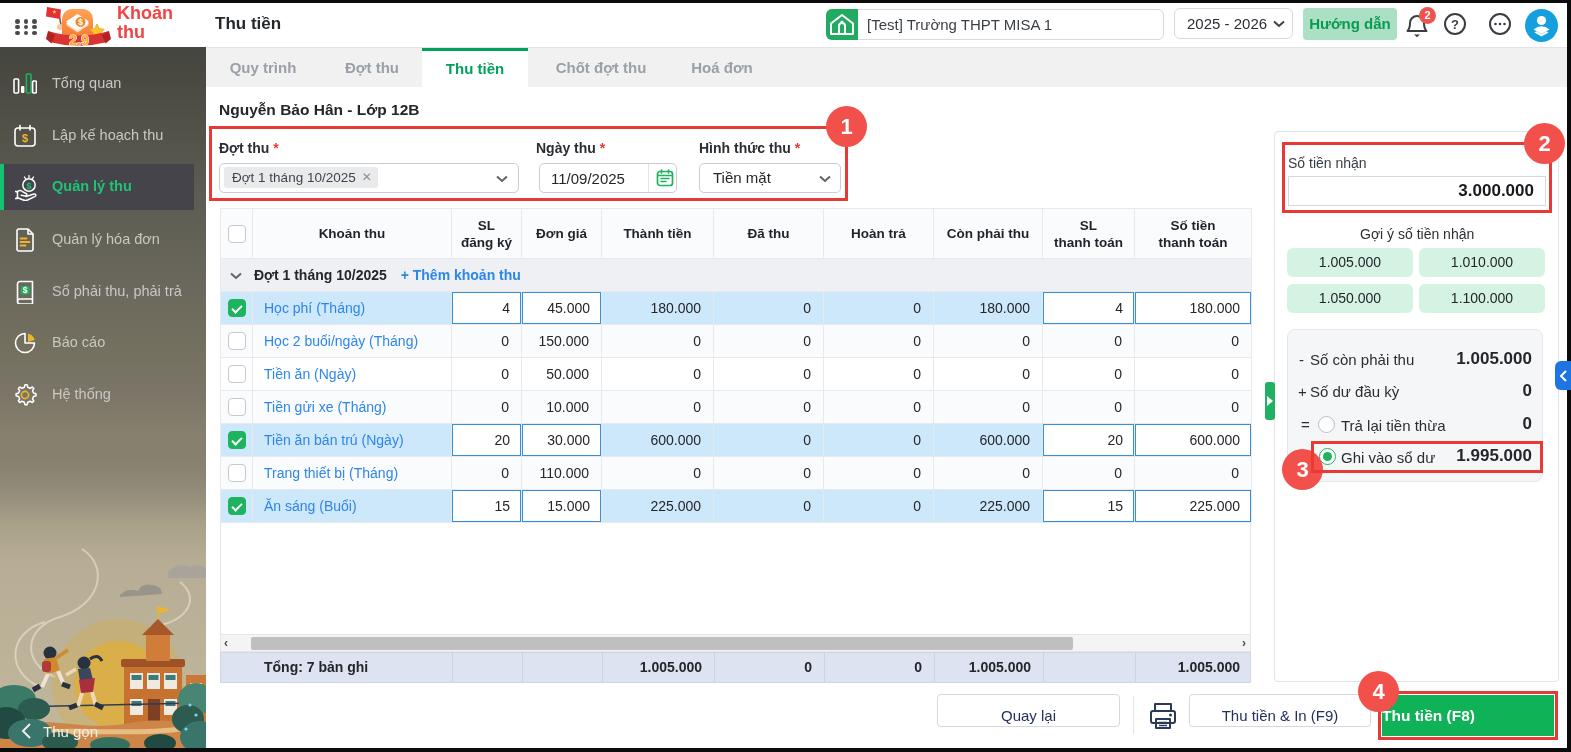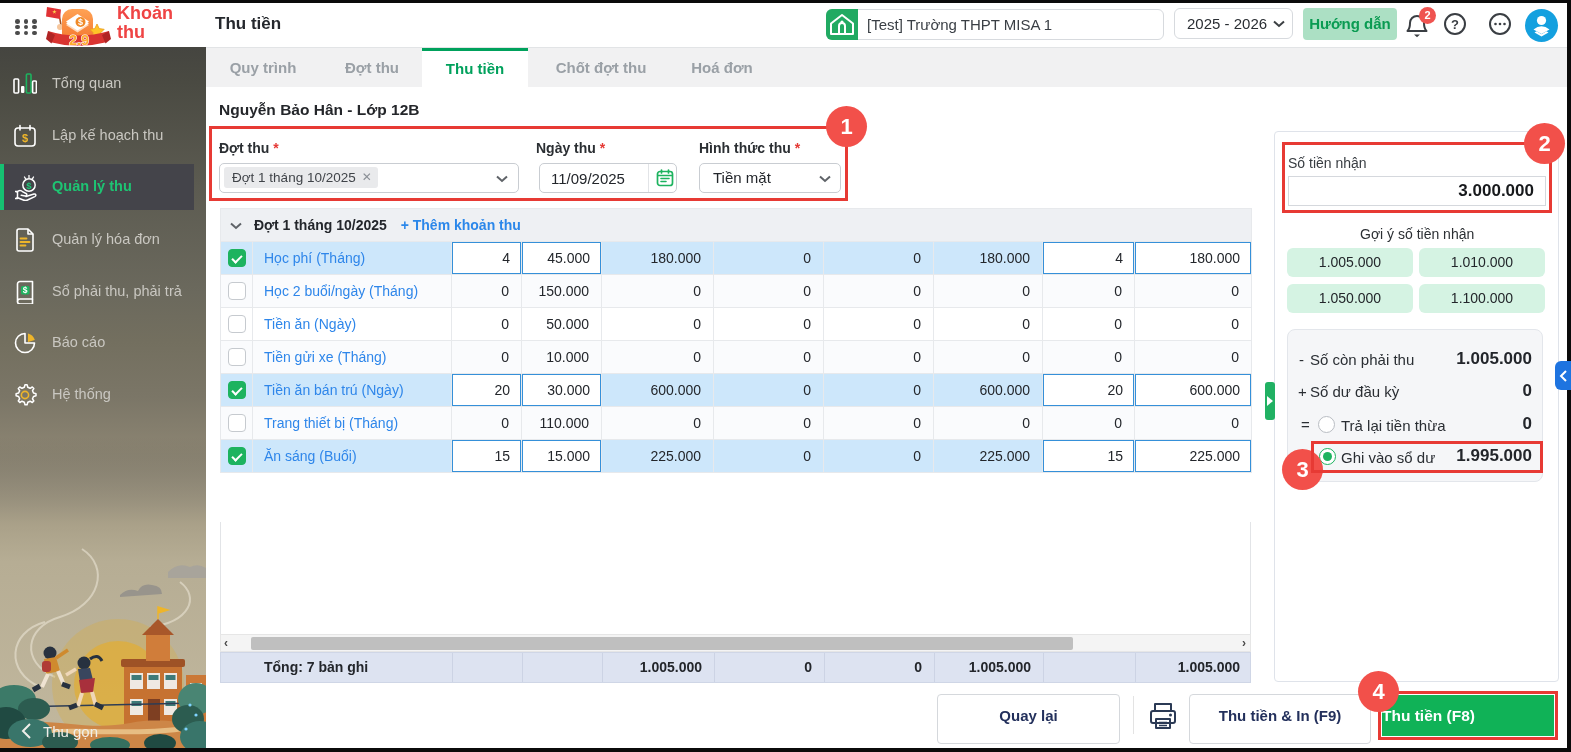--- a/index.html
+++ b/index.html
@@ -67,21 +67,21 @@
 #totrow{position:absolute;left:220px;top:652px;width:1031px;height:31px;background:#dde3f1;border:1px solid #cfd6e6;font-weight:bold}
 .totcell{position:absolute;top:0;height:29px;line-height:29px}
 
 #panel{position:absolute;left:1274px;top:131px;width:285px;height:551px;background:#fff;border:1px solid #dfe3ea;border-radius:4px}
 .sug{position:absolute;width:126px;height:29px;background:#d5f3e3;border-radius:6px;text-align:center;line-height:29px;font-size:14px;color:#23262b}
 #sumbox{position:absolute;left:1287px;top:329px;width:256px;height:153px;background:#f5f6f8;border:1px solid #e3e6eb;border-radius:8px}
 .srow{position:absolute;left:0;width:256px;height:20px;font-size:15px;color:#2a2e33}
 .sval{position:absolute;right:11px;top:-2px;font-size:17px;font-weight:bold;color:#111}
 .radio{position:absolute;width:17px;height:17px;border-radius:50%;background:#fff;border:1.5px solid #b9bdc3}
 
-.fbtn{position:absolute;top:694px;height:50px;background:#fff;border:1px solid #d5d8dc;border-radius:4px;font-size:15px;font-weight:bold;color:#23305c;text-align:center;line-height:41px}
+.fbtn{position:absolute;top:694px;height:33px;background:#fff;border:1px solid #d5d8dc;border-radius:4px;font-size:15px;font-weight:normal;color:#23305c;text-align:center;line-height:41px}
 #btn-green{position:absolute;left:1382px;top:695px;width:172px;height:41px;background:#10b257;color:#fff;font-size:15.5px;font-weight:bold;text-align:left;line-height:41px}
 
 .frame{position:absolute;background:#0b0b0b;z-index:90}
 </style></head>
 <body>
 <div id="app">
 
   <div id="topbar">
     <div class="dotgrid" id="dots">
       <i style="left:0;top:0"></i>
@@ -379,20 +379,34 @@
         <col style="width:70px">
         <col style="width:80px">
         <col style="width:112px">
         <col style="width:110px">
         <col style="width:110px">
         <col style="width:109px">
         <col style="width:92px">
         <col style="width:117px">
       </colgroup>
     <tbody>
+        <tr>
+      <th>
+            <div class="cb"></div>
+          </th>
+          <th>Khoản thu</th>
+          <th>SL<br>đăng ký</th>
+          <th>Đơn giá</th>
+          <th>Thành tiền</th>
+          <th>Đã thu</th>
+          <th>Hoàn trả</th>
+          <th>Còn phải thu</th>
+          <th>SL<br>thanh toán</th>
+          <th>Số tiền<br>thanh toán</th>
+    </tr>
     <tr class="grouprow">
           <td colspan="10" style="padding-left:9px">
       <svg width="12" height="8" style="margin-right:8px">
               <path d="M1 1.5 L6 6 L11 1.5" stroke="#5f6368" stroke-width="2" fill="none"></path>
             </svg>
       Đợt 1 tháng 10/2025 <span style="color:#2b87ea;font-weight:bold;margin-left:10px">+ Thêm khoản thu</span></td>
         </tr>
     <tr class="sel">
           <td>
             <div class="cb on"></div>

